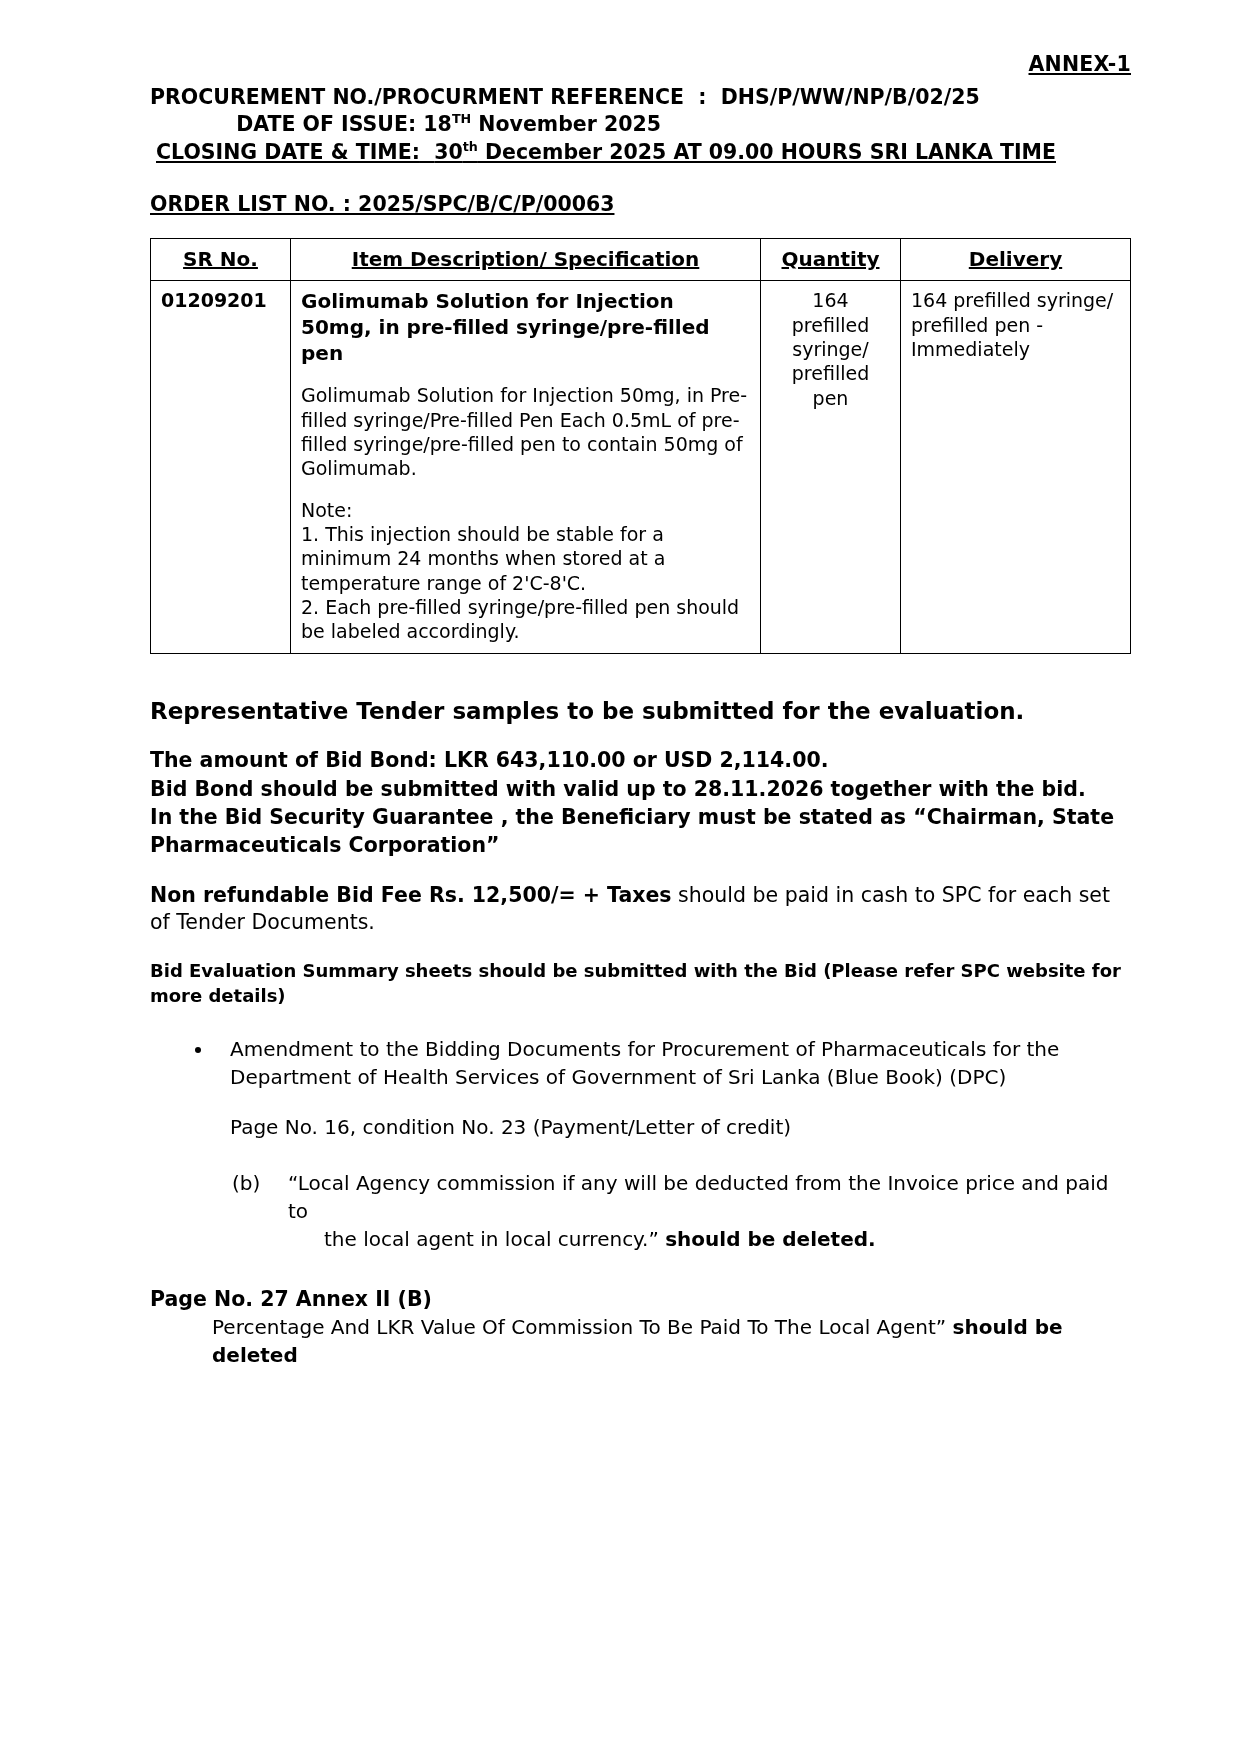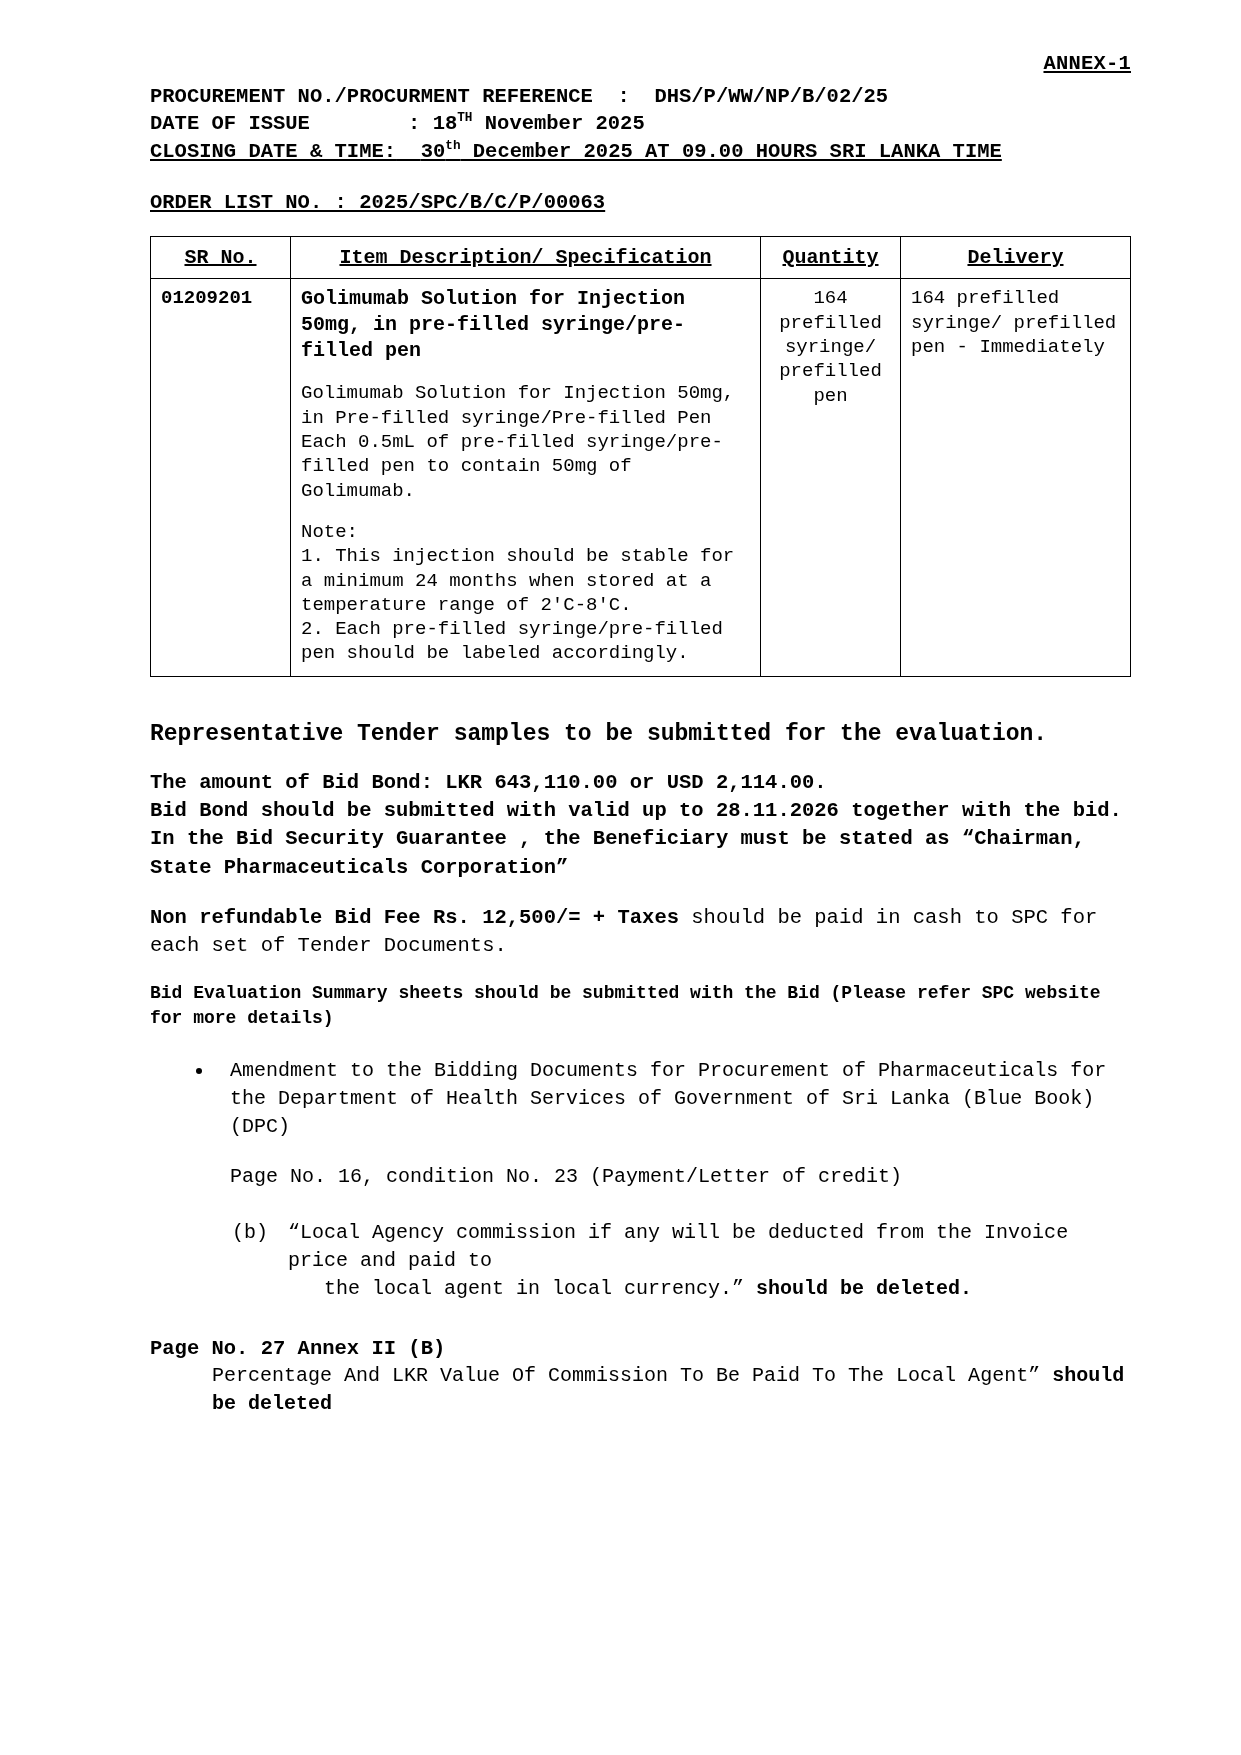--- a/index.html
+++ b/index.html
@@ -12,39 +12,38 @@
     min-height: 1755px;
     font-family: "DejaVu Sans", sans-serif;
     color: #000000;
     position: relative;
   }
   .page {
     box-sizing: border-box;
     padding: 52px 110px 40px 150px;
     width: 1241px;
     min-height: 1755px;
-    font-family: Liberation Mono, monospace;
   }
   .annex-line {
     text-align: right;
     font-weight: bold;
     font-size: 20.5px;
     letter-spacing: 0.2px;
     margin-bottom: 8px;
   }
   .annex-line span { text-decoration: underline; }
 
   .hdr-block {
     font-weight: bold;
     font-size: 20.5px;
     line-height: 1.33;
   }
   .hdr-row { white-space: pre; }
-  .hdr-row .lbl { display: inline-block; }
-  .underline { text-decoration: underline; }
+  .hdr-row .lbl { display: inline-block; text-align: right; }
+  .underline { text-decoration: underline; margin-left: 6px; }
   sup { font-size: 0.62em; vertical-align: super; }
 
   .order-list {
     font-weight: bold;
     font-size: 20.5px;
     text-decoration: underline;
     margin-top: 26px;
     margin-bottom: 22px;
   }
 

